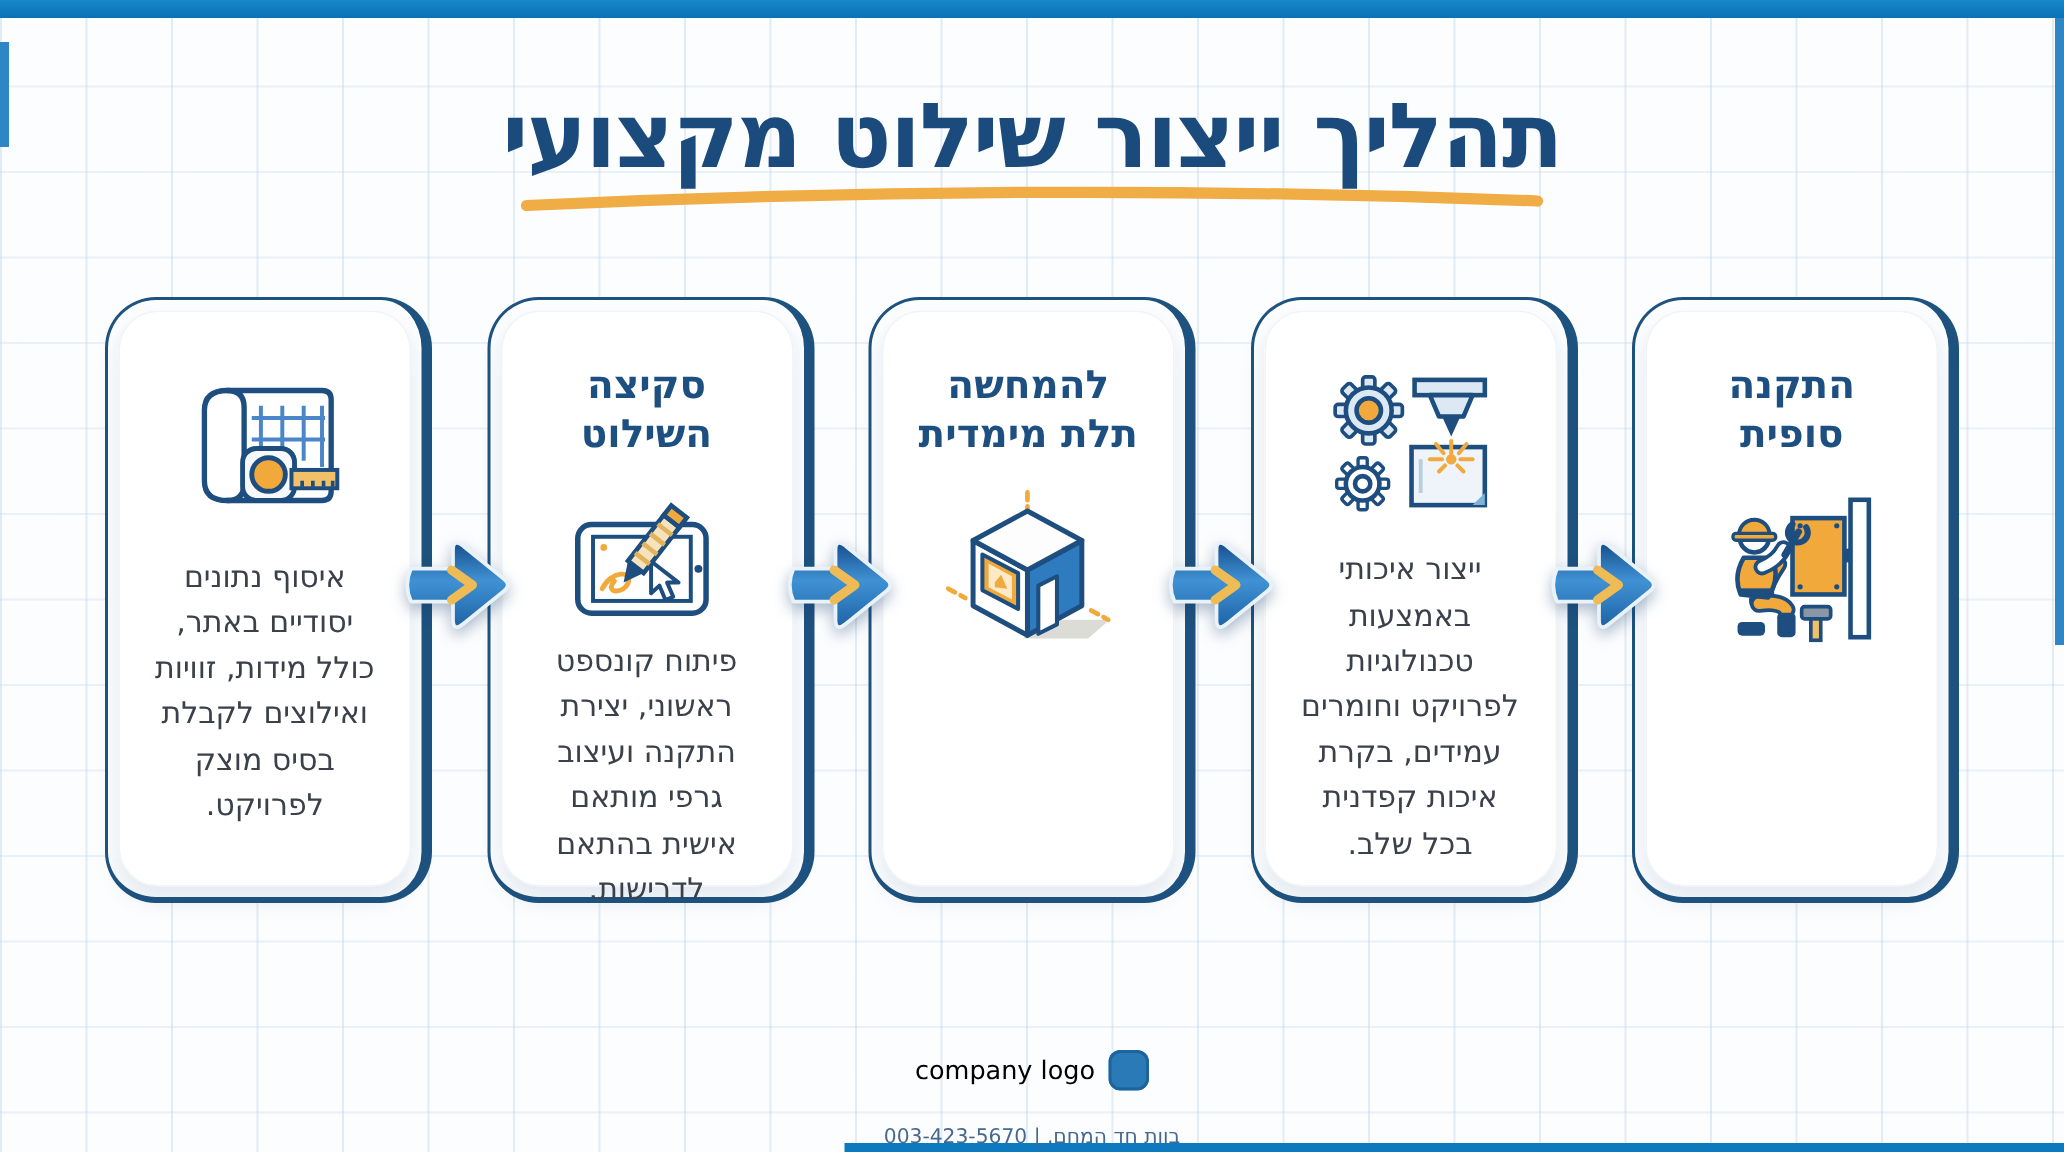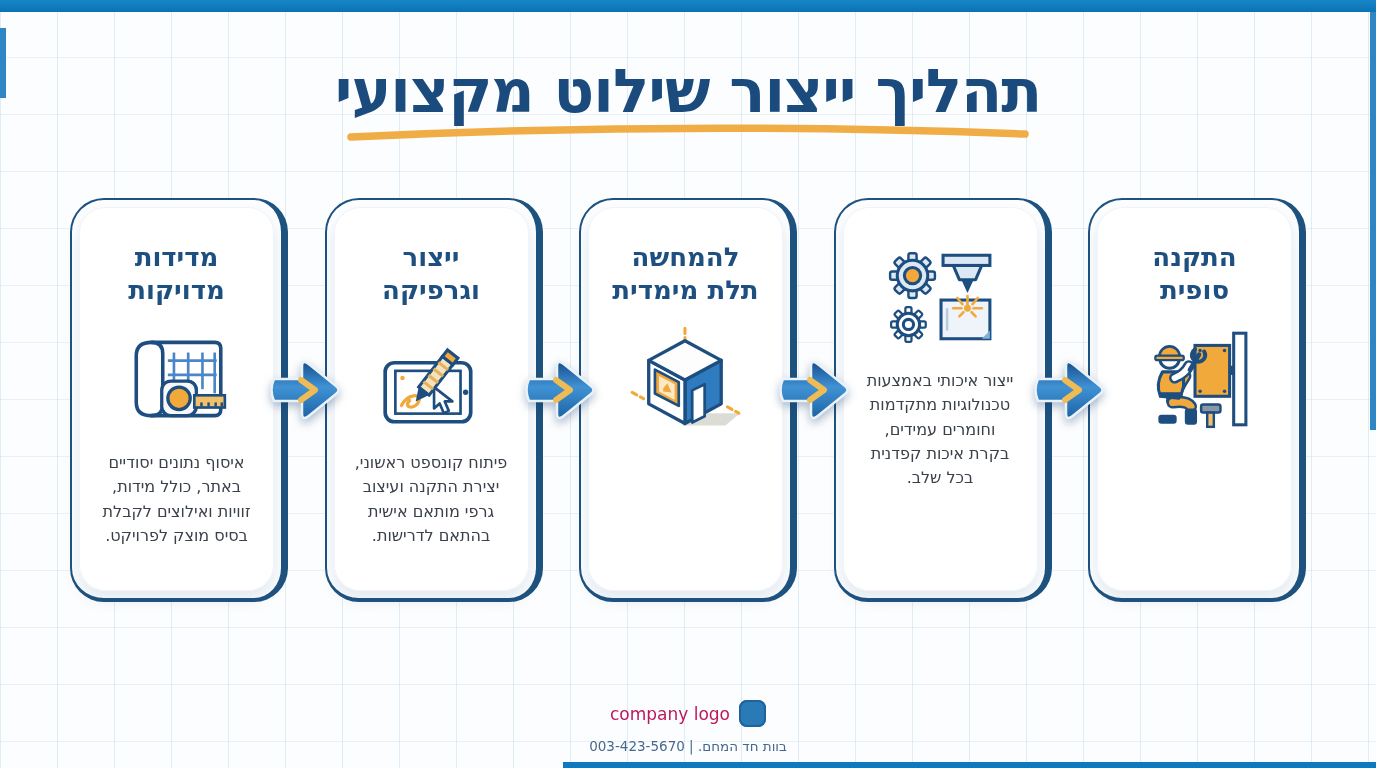--- a/index.html
+++ b/index.html
@@ -39,33 +39,33 @@
     box-shadow:0 8px 16px rgba(25,70,120,.12), inset 0 0 0 1px #f0f4f8;
     display:flex;flex-direction:column;align-items:center;
     padding:26px 10px 14px 10px;direction:rtl;
   }
   .card-title{
     min-height:82px;display:flex;align-items:center;justify-content:center;text-align:center;
     font-size:26px;line-height:1.28;font-weight:800;color:#1e4f81;padding:0 8px;
   }
   .card-icon{height:128px;display:flex;align-items:center;justify-content:center;}
   .card-body{
-    flex:1;text-align:center;font-size:16px;line-height:1.52;color:#3a414b;
+    flex:1;text-align:center;font-size:20px;line-height:1.52;color:#3a414b;
     padding:8px 10px 0 10px;
   }
 
   .arrow{position:absolute;top:352px;width:72px;height:76px;filter:drop-shadow(0 4px 5px rgba(20,60,110,.35));}
   .arrow-1{left:270px;} .arrow-2{left:525px;} .arrow-3{left:779px;} .arrow-4{left:1034px;}
 
   .footer{position:absolute;top:700px;left:0;width:100%;text-align:center;}
   .footer-row1{display:flex;align-items:center;justify-content:center;gap:9px;}
-  .logo-label{font-size:17px;color:#be185d;}
+  .logo-label{font-size:17px;color:#000000;}
   .logo-mark{width:27px;height:27px;border-radius:8px;background:#2b7ab8;
     box-shadow:inset 0 0 0 2px #1d639c;}
-  .footer-contact{margin-top:11px;font-size:13.5px;color:#47688e;direction:rtl;}
+  .footer-contact{margin-top:23px;font-size:13.5px;color:#47688e;direction:rtl;}
 
   svg .stroke{stroke:#1d4e7f;stroke-linejoin:round;stroke-linecap:round;fill:none;}
 </style>
 </head>
 <body>
 
 <div class="topbar"></div>
 <div class="right-strip"></div>
 <div class="left-strip"></div>
 <div class="bottom-strip"></div>
@@ -82,21 +82,20 @@
       <stop offset="0.45" stop-color="#4092d4"></stop>
       <stop offset="1" stop-color="#1d63a5"></stop>
     </linearGradient>
   </defs>
 </svg>
 
 <div class="cards">
 
   <div class="card-outline">
     <div class="card">
-      <div class="card-title">מדידות מדויקות</div>
       <div class="card-icon">
         <svg width="112" height="102" viewBox="0 0 110 100">
           <path class="stroke" stroke-width="3.5" fill="#fff" d="M30 14 q-15 0 -15 13 v46 q0 13 15 13 q11 0 11 -11 v-50 q0 -11 -11 -11 z"></path>
           <path class="stroke" stroke-width="3.5" fill="#fff" d="M30 14 h62 q6 0 6 6 v60 q0 6 -6 6 H30"></path>
           <g stroke="#4a86c8" stroke-width="2.6">
             <line x1="46" y1="32" x2="94" y2="32"></line>
               <line x1="46" y1="46" x2="94" y2="46"></line>
             <line x1="52" y1="24" x2="52" y2="60"></line>
               <line x1="66" y1="24" x2="66" y2="60"></line>
             <line x1="80" y1="24" x2="80" y2="60"></line>
@@ -113,21 +112,21 @@
               <line x1="99" y1="73" x2="99" y2="77"></line>
           </g>
         </svg>
       </div>
       <div class="card-body">איסוף נתונים יסודיים באתר, כולל מידות, זוויות ואילוצים לקבלת בסיס מוצק לפרויקט.</div>
     </div>
   </div>
 
   <div class="card-outline">
     <div class="card">
-      <div class="card-title">ייצור וגרפיקה</div>
+      <div class="card-title">סקיצה השילוט</div>
       <div class="card-icon">
         <svg width="112" height="102" viewBox="0 0 110 100">
           <rect x="10" y="34" width="84" height="58" rx="9" fill="#fff" stroke="#1d4e7f" stroke-width="3.6"></rect>
           <rect x="20" y="42" width="64" height="42" fill="#fff" stroke="#1d4e7f" stroke-width="2.6"></rect>
           <circle cx="89" cy="63" r="2.6" fill="#1d4e7f"></circle>
           <circle cx="27" cy="49" r="2.2" fill="#f2a93b"></circle>
           <path d="M26 76 C 32 64, 46 64, 43 72 C 40 80, 27 79, 34 71" stroke="#f2a93b" stroke-width="3.2" fill="none" stroke-linecap="round"></path>
           <path d="M58 58 l0 21 l5.5 -5 l4 9.5 l5 -2.2 l-4 -9.3 l7.5 0 z" fill="#fff" stroke="#1d4e7f" stroke-width="2.6" stroke-linejoin="round"></path>
           <g transform="translate(40,72) rotate(-52)">
             <polygon points="0,0 13,-6.5 13,6.5" fill="#1d4e7f"></polygon>
@@ -212,21 +211,21 @@
             <line x1="72" y1="52" x2="77" y2="58"></line>
               <line x1="92" y1="52" x2="87" y2="58"></line>
             <line x1="68" y1="62" x2="76" y2="62"></line>
               <line x1="96" y1="62" x2="88" y2="62"></line>
             <line x1="74" y1="70" x2="78" y2="66"></line>
               <line x1="90" y1="70" x2="86" y2="66"></line>
           </g>
           <circle cx="82" cy="62" r="3.4" fill="#f2a93b"></circle>
         </svg>
       </div>
-      <div class="card-body">ייצור איכותי באמצעות טכנולוגיות מתקדמות וחומרים עמידים, בקרת איכות קפדנית בכל שלב.</div>
+      <div class="card-body">ייצור איכותי באמצעות טכנולוגיות לפרויקט וחומרים עמידים, בקרת איכות קפדנית בכל שלב.</div>
     </div>
   </div>
 
   <div class="card-outline">
     <div class="card">
       <div class="card-title">התקנה סופית</div>
       <div class="card-icon">
         <svg width="114" height="104" viewBox="0 0 112 102">
           <rect x="94" y="6" width="12" height="90" fill="#fff" stroke="#1d4e7f" stroke-width="3"></rect>
           <rect x="88" y="38" width="7" height="9" fill="#1d4e7f"></rect>

